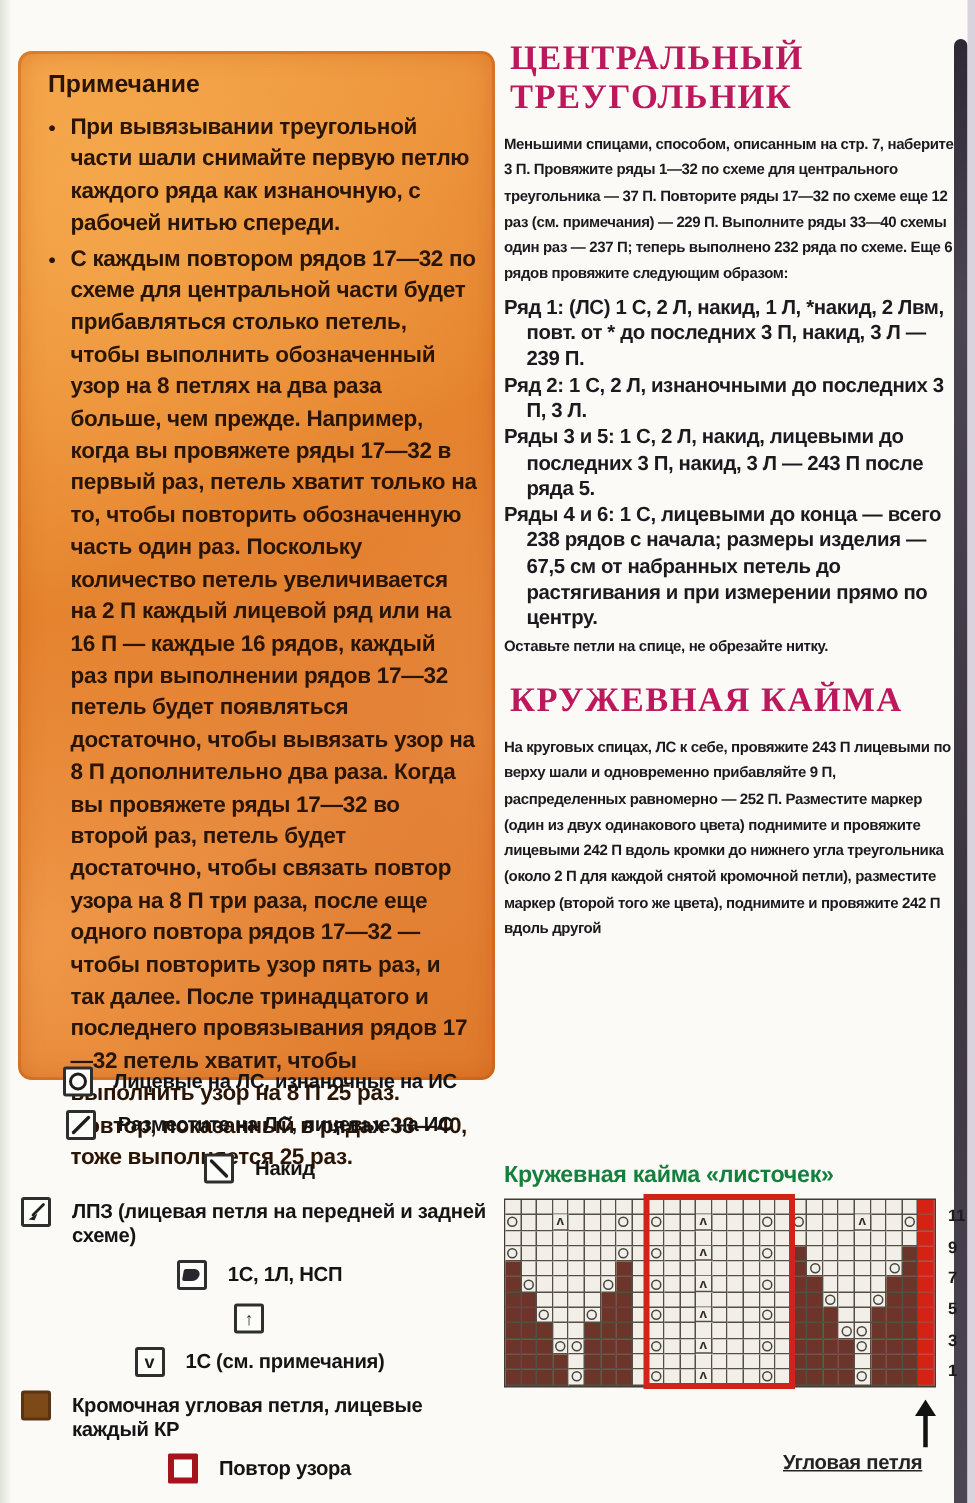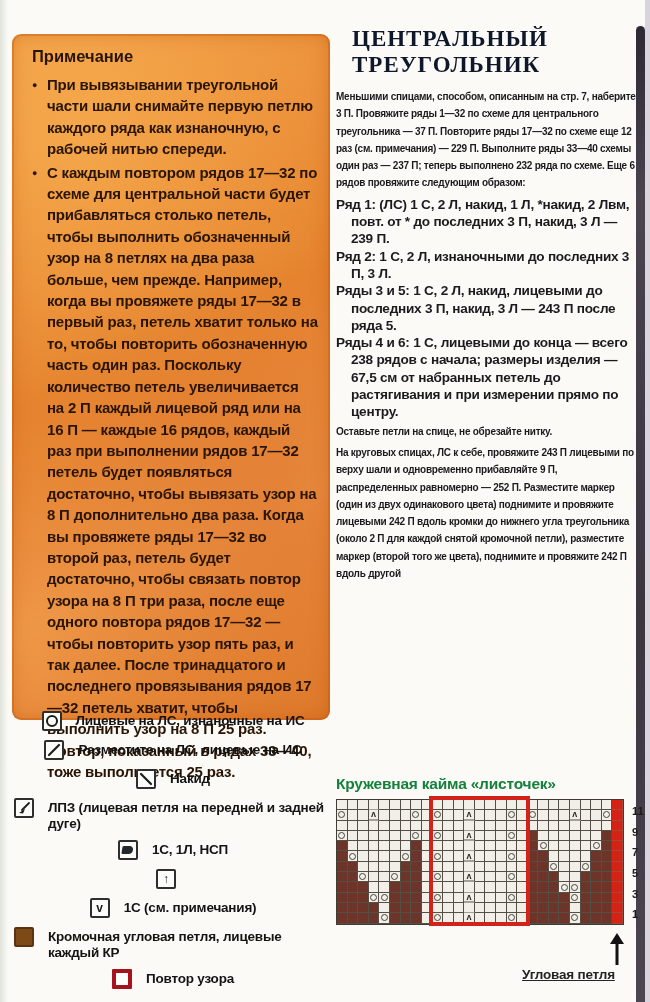--- a/index.html
+++ b/index.html
@@ -45,22 +45,22 @@
   .sq .tglyph{font-weight:900;font-size:12px;color:#1d1d1d;line-height:1;}
   .sq-brown{background:#7d4a17;border-color:#5a3410;}
   .sq-gray{background:#4a4a56;border-color:#30303a;}
   .sq-red{background:#fdfdfb;border:4px solid #a5131d;border-radius:1px;}
   .blob{width:11px;height:8px;background:#26262e;border-radius:2px 6px 6px 2px;transform:skewX(-10deg);}
   .lg-txt{font-size:13.5px;font-weight:700;color:#141414;line-height:15.5px;padding-top:2px;letter-spacing:-0.2px;}
 
   
   .main{position:absolute;left:336px;top:26px;width:300px;color:#1b1b1f;}
   h1.sec{
-    font-family:"Liberation Serif",serif;font-weight:700;color:#0f172a;
-    font-size:23px;line-height:26px;letter-spacing:1px;margin:0 0 10px 16px;width:240px;
+    font-family:"Liberation Serif",serif;font-weight:700;color:#be185d;
+    font-size:23px;line-height:26px;letter-spacing:1px;margin:0 0 10px 4px;width:240px;
   }
   h1.sec2{width:300px;margin-top:14px;}
   .para{font-size:10px;line-height:17.3px;font-weight:600;letter-spacing:-0.25px;margin:0 0 4px 0;}
   .rowp{font-size:13.6px;line-height:17.3px;font-weight:600;letter-spacing:-0.25px;
         margin:0;padding-left:15px;text-indent:-15px;}
   .rowp b{font-weight:800;}
   .outro{margin-top:2px;}
 
   
   .chart{position:absolute;left:336px;top:775px;width:314px;}
@@ -135,21 +135,21 @@
   </div>
   <div class="lg-item">
     <span class="lg-sym">
         <span class="sq">
           <svg width="16" height="16" viewBox="0 0 16 16">
             <line x1="13" y1="3" x2="6" y2="10" stroke="#1d1d1d" stroke-width="1.8" stroke-linecap="round"></line>
             <polygon points="3,13 9,9 7,13.5" fill="#1d1d1d"></polygon>
           </svg>
         </span>
       </span>
-    <span class="lg-txt">ЛПЗ (лицевая петля на передней и задней дуге)</span>
+    <span class="lg-txt">ЛПЗ (лицевая петля на передней и задней схеме)</span>
   </div>
   <div class="lg-item">
     <span class="lg-sym">
         <span class="sq">
           <span class="blob"></span>
         </span>
       </span>
     <span class="lg-txt">1С, 1Л, НСП</span>
   </div>
   <div class="lg-item">
@@ -182,20 +182,21 @@
 </div>
 
 <div class="main">
   <h1 class="sec">ЦЕНТРАЛЬНЫЙ ТРЕУГОЛЬНИК</h1>
   <p class="para">Меньшими спицами, способом, описанным на стр. 7, наберите 3 П. Провяжите ряды 1—32 по схеме для центрального треугольника — 37 П. Повторите ряды 17—32 по схеме еще 12 раз (см. примечания) — 229 П. Выполните ряды 33—40 схемы один раз — 237 П; теперь выполнено 232 ряда по схеме. Еще 6 рядов провяжите следующим образом:</p>
   <p class="rowp"><b>Ряд 1:</b><span> (ЛС) 1 С, 2 Л, накид, 1 Л, *накид, 2 Лвм, повт. от * до последних 3 П, накид, 3 Л — 239 П.</span></p>
   <p class="rowp"><b>Ряд 2:</b><span> 1 С, 2 Л, изнаночными до последних 3 П, 3 Л.</span></p>
   <p class="rowp"><b>Ряды 3 и 5:</b><span> 1 С, 2 Л, накид, лицевыми до последних 3 П, накид, 3 Л — 243 П после ряда 5.</span></p>
   <p class="rowp"><b>Ряды 4 и 6:</b><span> 1 С, лицевыми до конца — всего 238 рядов с начала; размеры изделия — 67,5 см от набранных петель до растягивания и при измерении прямо по центру.</span></p>
   <p class="para outro">Оставьте петли на спице, не обрезайте нитку.</p>
+  <h1 class="sec sec2">КРУЖЕВНАЯ КАЙМА</h1>
   <p class="para">На круговых спицах, ЛС к себе, провяжите 243 П лицевыми по верху шали и одновременно прибавляйте 9 П, распределенных равномерно — 252 П. Разместите маркер (один из двух одинакового цвета) поднимите и провяжите лицевыми 242 П вдоль кромки до нижнего угла треугольника (около 2 П для каждой снятой кромочной петли), разместите маркер (второй того же цвета), поднимите и провяжите 242 П вдоль другой</p>
 </div>
 
 <div class="chart">
   <div class="chart-title">Кружевная кайма «листочек»</div>
   <div class="grid-wrap">
     <div class="grid">
         <div class="cell c-w"></div>
         <div class="cell c-w"></div>
         <div class="cell c-w"></div>

